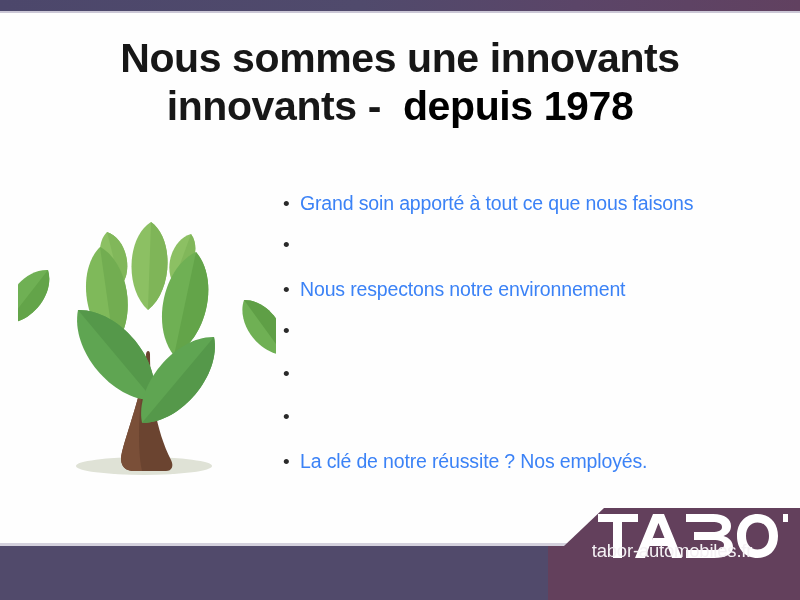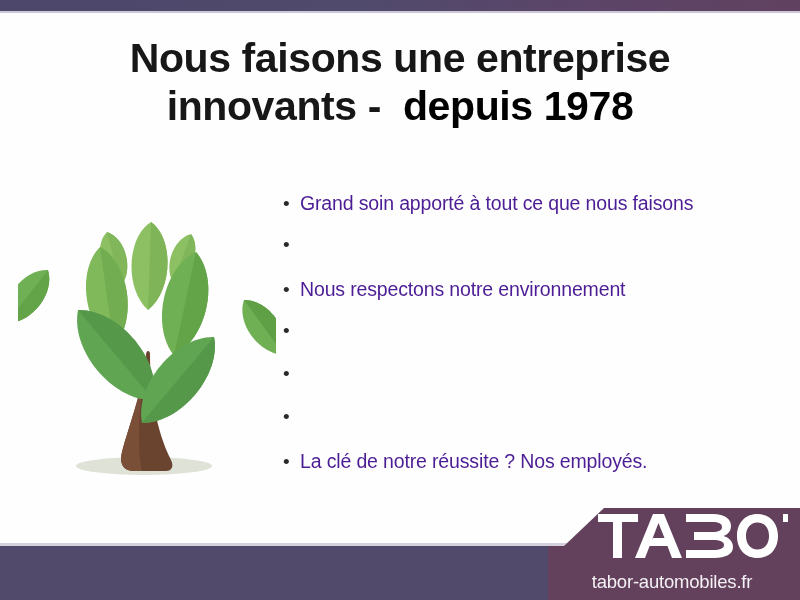--- a/index.html
+++ b/index.html
@@ -74,21 +74,21 @@
   }
   .bullet-dot {
     width: 17px;
     flex: 0 0 17px;
     color: #2a2a2a;
     font-size: 19px;
     line-height: 1;
   }
   .bullet-text {
     font-size: 19.5px;
-    color: #4c1d95;
+    color: #3b82f6;
     white-space: nowrap;
     letter-spacing: -0.15px;
   }
 
   
   .footer-bar {
     position: absolute;
     left: 0; top: 546px;
     width: 800px; height: 54px;
     background: #514a6b;
@@ -112,39 +112,39 @@
   .logo-wordmark {
     position: absolute;
     left: 598px;
     top: 514px;
     width: 190px;
     height: 44px;
   }
   .logo-url {
     position: absolute;
     left: 548px;
-    top: 571px;
+    top: 540px;
     width: 248px;
     text-align: center;
     color: #f4f1f4;
     font-size: 18.5px;
     letter-spacing: -0.2px;
   }
 </style>
 </head>
 <body>
 
 <div id="slide">
 
   <div class="top-bar"></div>
   <div class="top-bar-edge"></div>
 
   <div class="title-block">
     <div class="title-line">
-      <span>Nous faisons une entreprise</span>
+      <span>Nous sommes une innovants</span>
     </div>
     <div class="title-line">
       <span>innovants</span><span class="title-dash">&nbsp;</span><span class="title-dash">-</span><span>&nbsp;&nbsp;</span><span class="title-accent">depuis 1978</span>
     </div>
   </div>
 
   <div class="tree">
     <svg viewBox="0 0 258 308" width="258" height="308" xmlns="http://www.w3.org/2000/svg">
       <defs>
 

